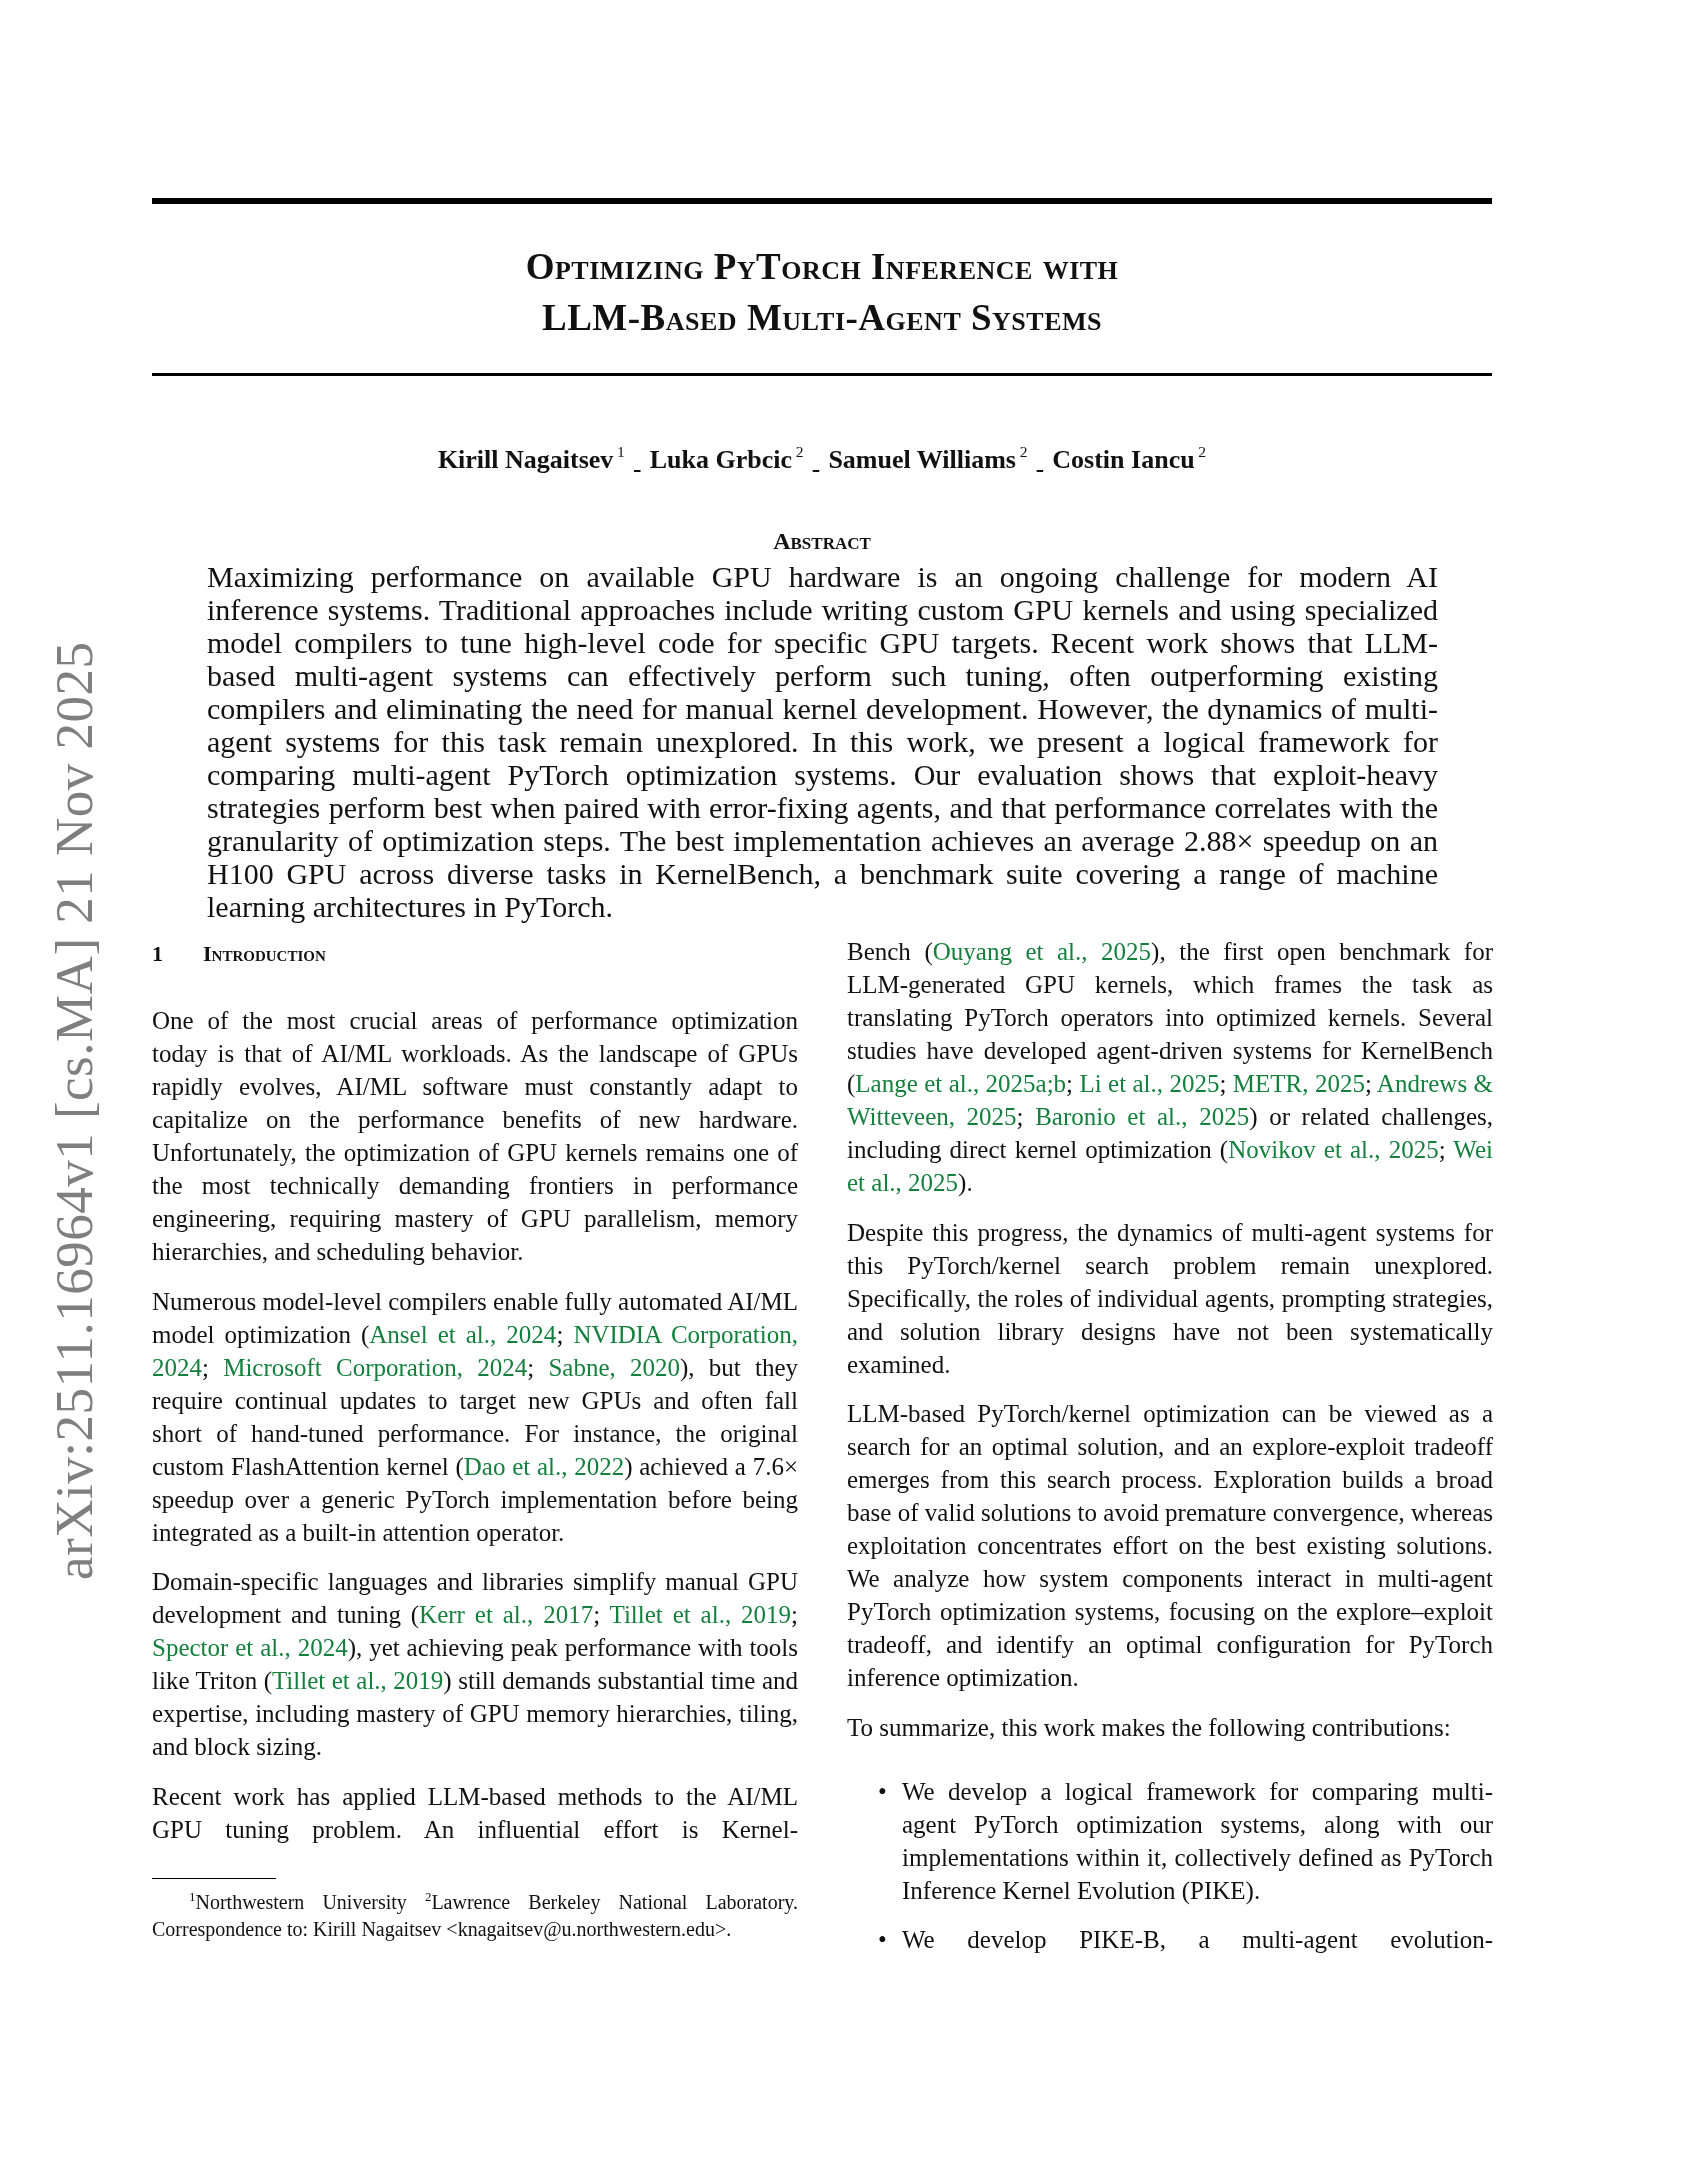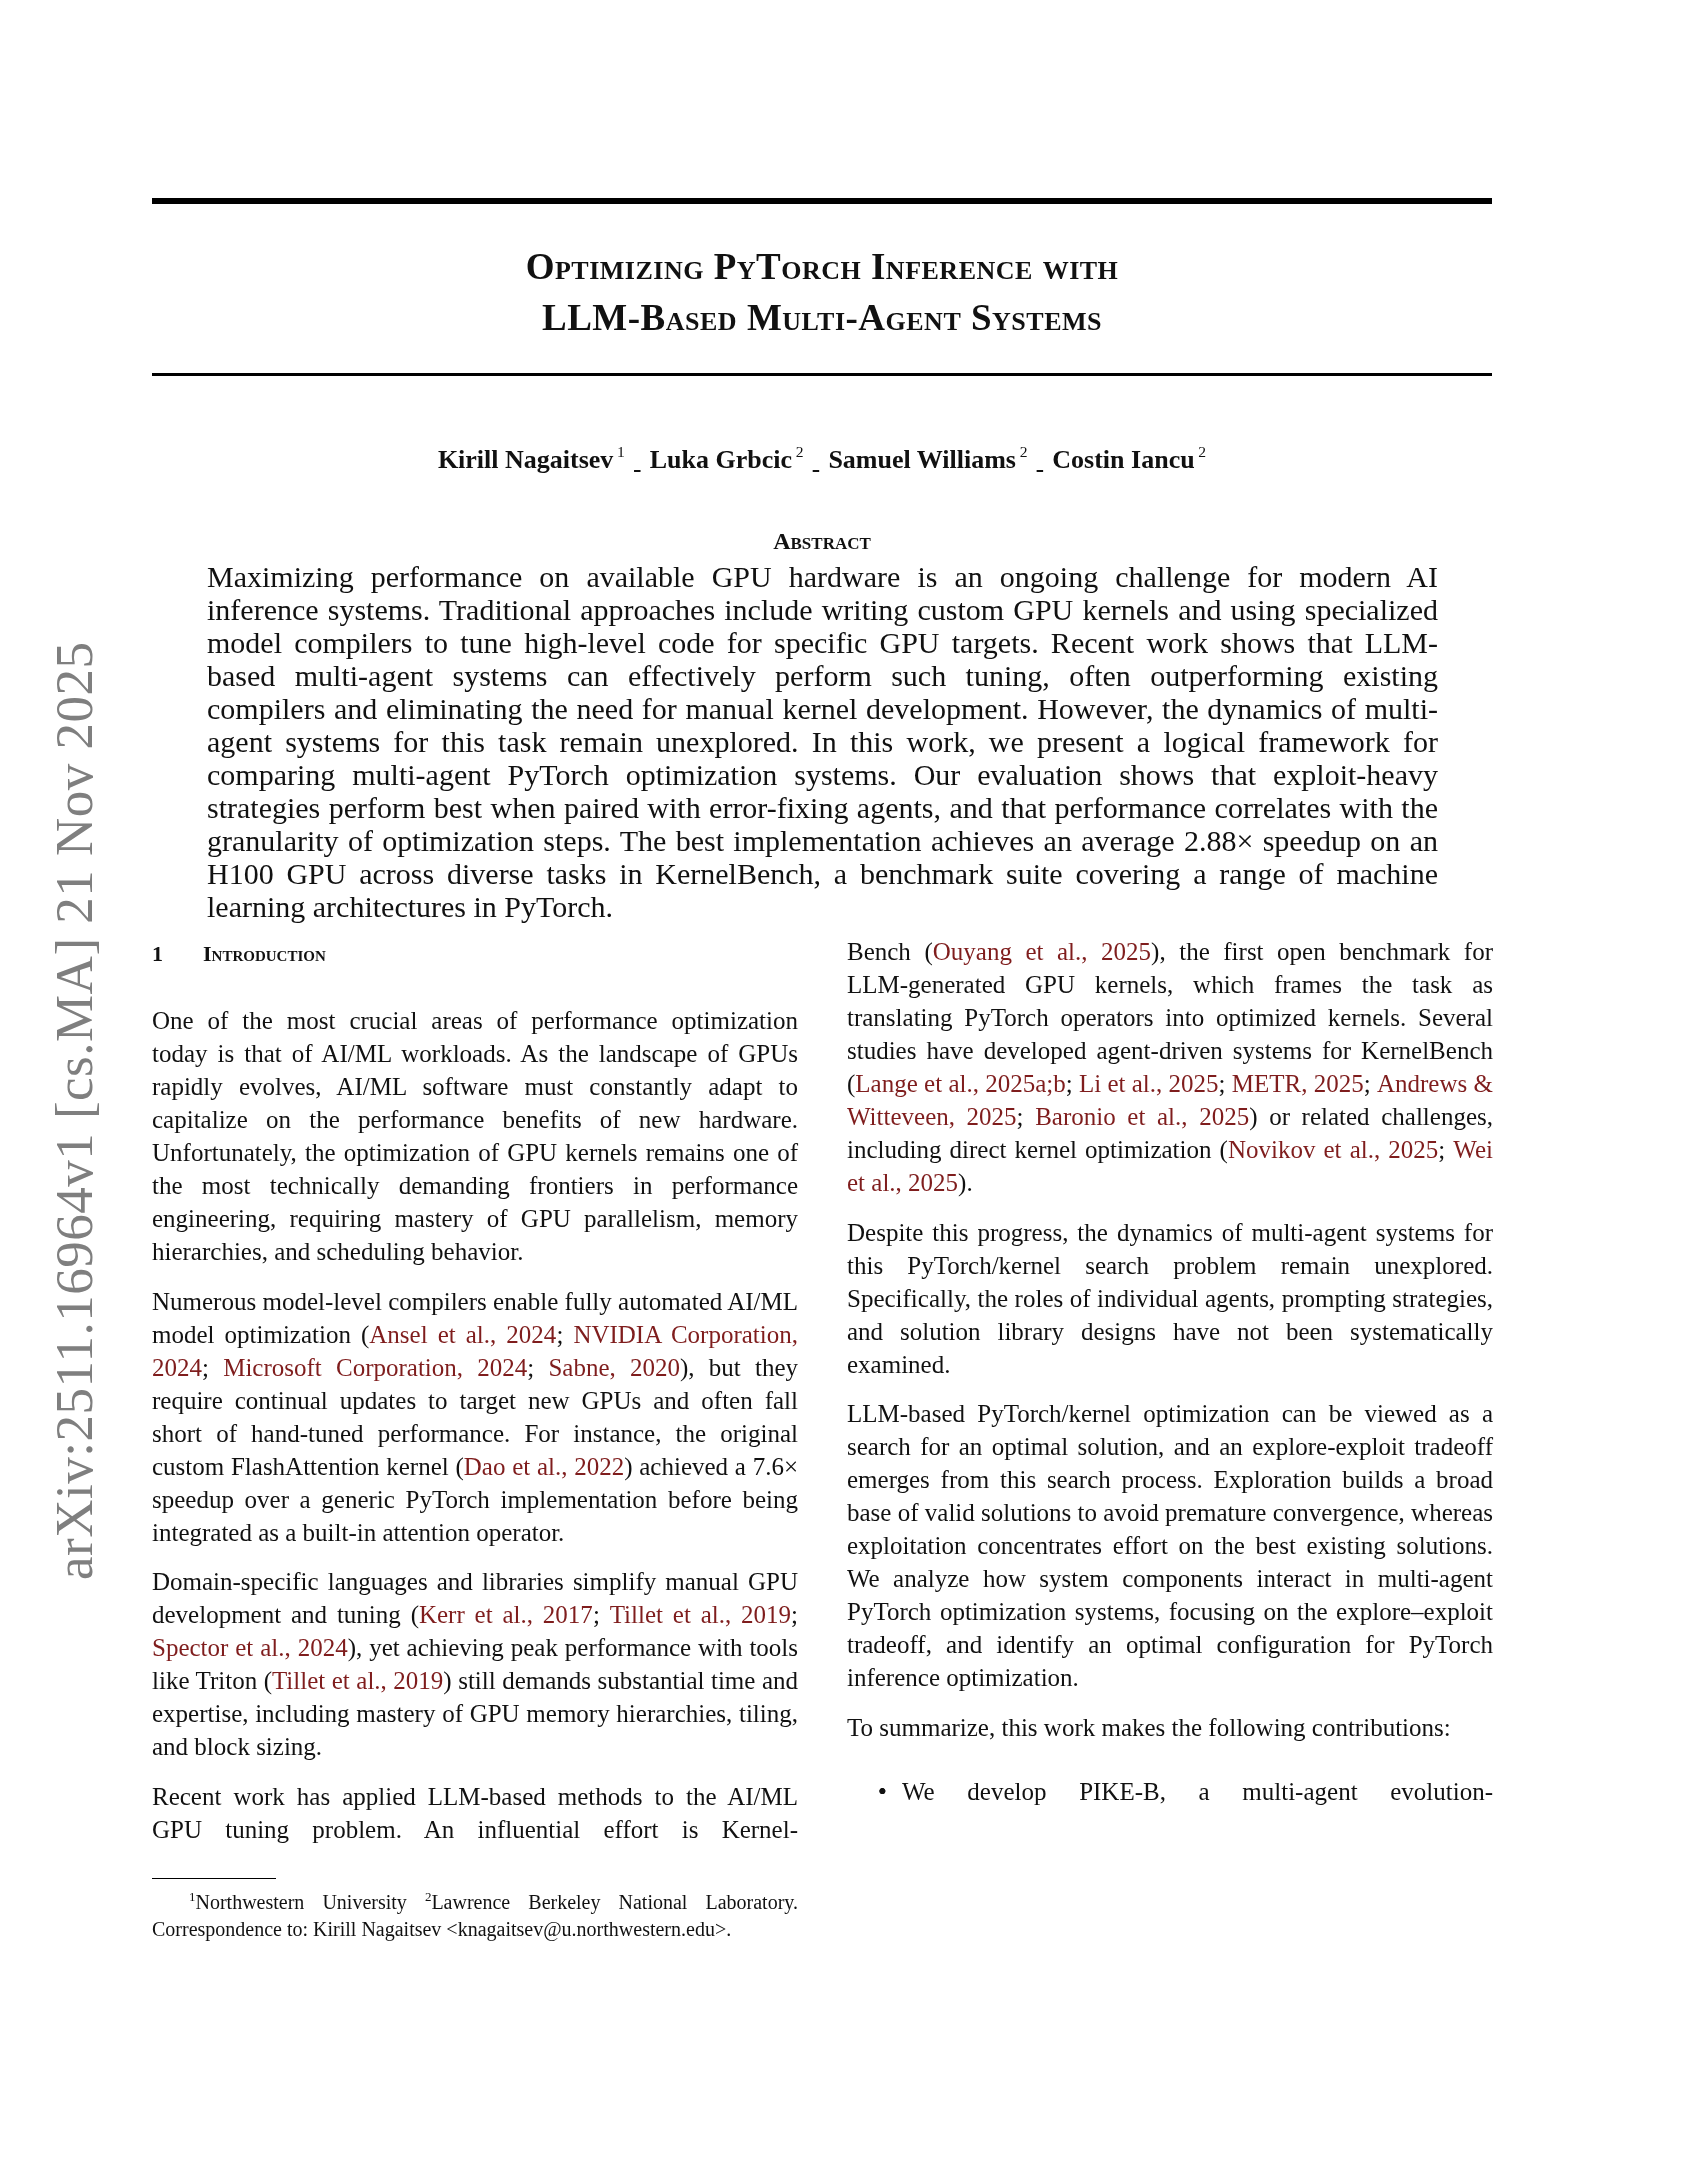--- a/index.html
+++ b/index.html
@@ -24,21 +24,21 @@
   .abstract-body { position: absolute; left: 207px; width: 1231px; top: 560px; font-size: 30px;
                    line-height: 33px; text-align: justify; hyphens: auto; }
 
   .arxiv-stamp { position: absolute; left: 44px; top: 1580px; transform-origin: 0 0; transform: rotate(-90deg);
                  font-size: 53px; color: #7f7f7f; white-space: nowrap; letter-spacing: 0.5px; }
 
   .col { position: absolute; top: 935px; width: 646px; font-size: 25px; line-height: 33px; text-align: justify; }
   .col-left { left: 152px; }
   .col-right { left: 847px; }
   .col p { margin: 0 0 16.5px 0; }
-  .cite { color: #7f1d1d; font-family: Liberation Serif, serif; }
+  .cite { color: #15803d; }
 
   .section-heading { font-weight: bold; font-size: 22px; line-height: 37px; margin: 0 0 32px 0; }
   .section-heading .num { display: inline-block; width: 51px; }
   .section-heading .txt { font-variant: small-caps; }
 
   .footnote-rule { position: absolute; left: 152px; top: 1878px; width: 124px; height: 0.9px; background: #000; }
   .footnote { position: absolute; left: 152px; top: 1883px; width: 646px; font-size: 20px; line-height: 27px; text-align: justify; }
   .footnote .indent { display: inline-block; width: 37px; }
   .footnote sup { font-size: 13px; vertical-align: 8.3px; }
 
@@ -84,19 +84,19 @@
   <div class="footnote">
     <span class="indent"></span><sup>1</sup><span>Northwestern University </span><sup>2</sup><span>Lawrence Berkeley National Laboratory.  Correspondence to: Kirill Nagaitsev &lt;knagaitsev@u.northwestern.edu&gt;.</span>
   </div>
 
   <div class="col col-right">
     <p><span>Bench (</span><a class="cite">Ouyang et al., 2025</a><span>), the first open benchmark for LLM-generated GPU kernels, which frames the task as translating PyTorch operators into optimized kernels. Several studies have developed agent-driven systems for KernelBench (</span><a class="cite">Lange et al., 2025a;b</a><span>; </span><a class="cite">Li et al., 2025</a><span>; </span><a class="cite">METR, 2025</a><span>; </span><a class="cite">Andrews &amp; Witteveen, 2025</a><span>; </span><a class="cite">Baronio et al., 2025</a><span>) or related challenges, including direct kernel optimization (</span><a class="cite">Novikov et al., 2025</a><span>; </span><a class="cite">Wei et al., 2025</a><span>).</span></p>
     <p>Despite this progress, the dynamics of multi-agent systems for this PyTorch/kernel search problem remain unexplored. Specifically, the roles of individual agents, prompting strategies, and solution library designs have not been systematically examined.</p>
     <p>LLM-based PyTorch/kernel optimization can be viewed as a search for an optimal solution, and an explore-exploit tradeoff emerges from this search process. Exploration builds a broad base of valid solutions to avoid premature convergence, whereas exploitation concentrates effort on the best existing solutions. We analyze how system components interact in multi-agent PyTorch optimization systems, focusing on the explore–exploit tradeoff, and identify an optimal configuration for PyTorch inference optimization.</p>
     <p style="text-align:left;">To summarize, this work makes the following contributions:</p>
     <ul class="contrib-list">
-      <li><span class="bullet">•</span></li>
+      <li><span class="bullet">•</span><span>We develop a logical framework for comparing multi-agent PyTorch optimization systems, along with our implementations within it, collectively defined as PyTorch Inference Kernel Evolution (PIKE).</span></li>
       <li style="text-align-last: justify;"><span class="bullet">•</span><span>We develop PIKE-B, a multi-agent evolution-</span></li>
     </ul>
   </div>
 
 </div>
 
 
 </body></html>

